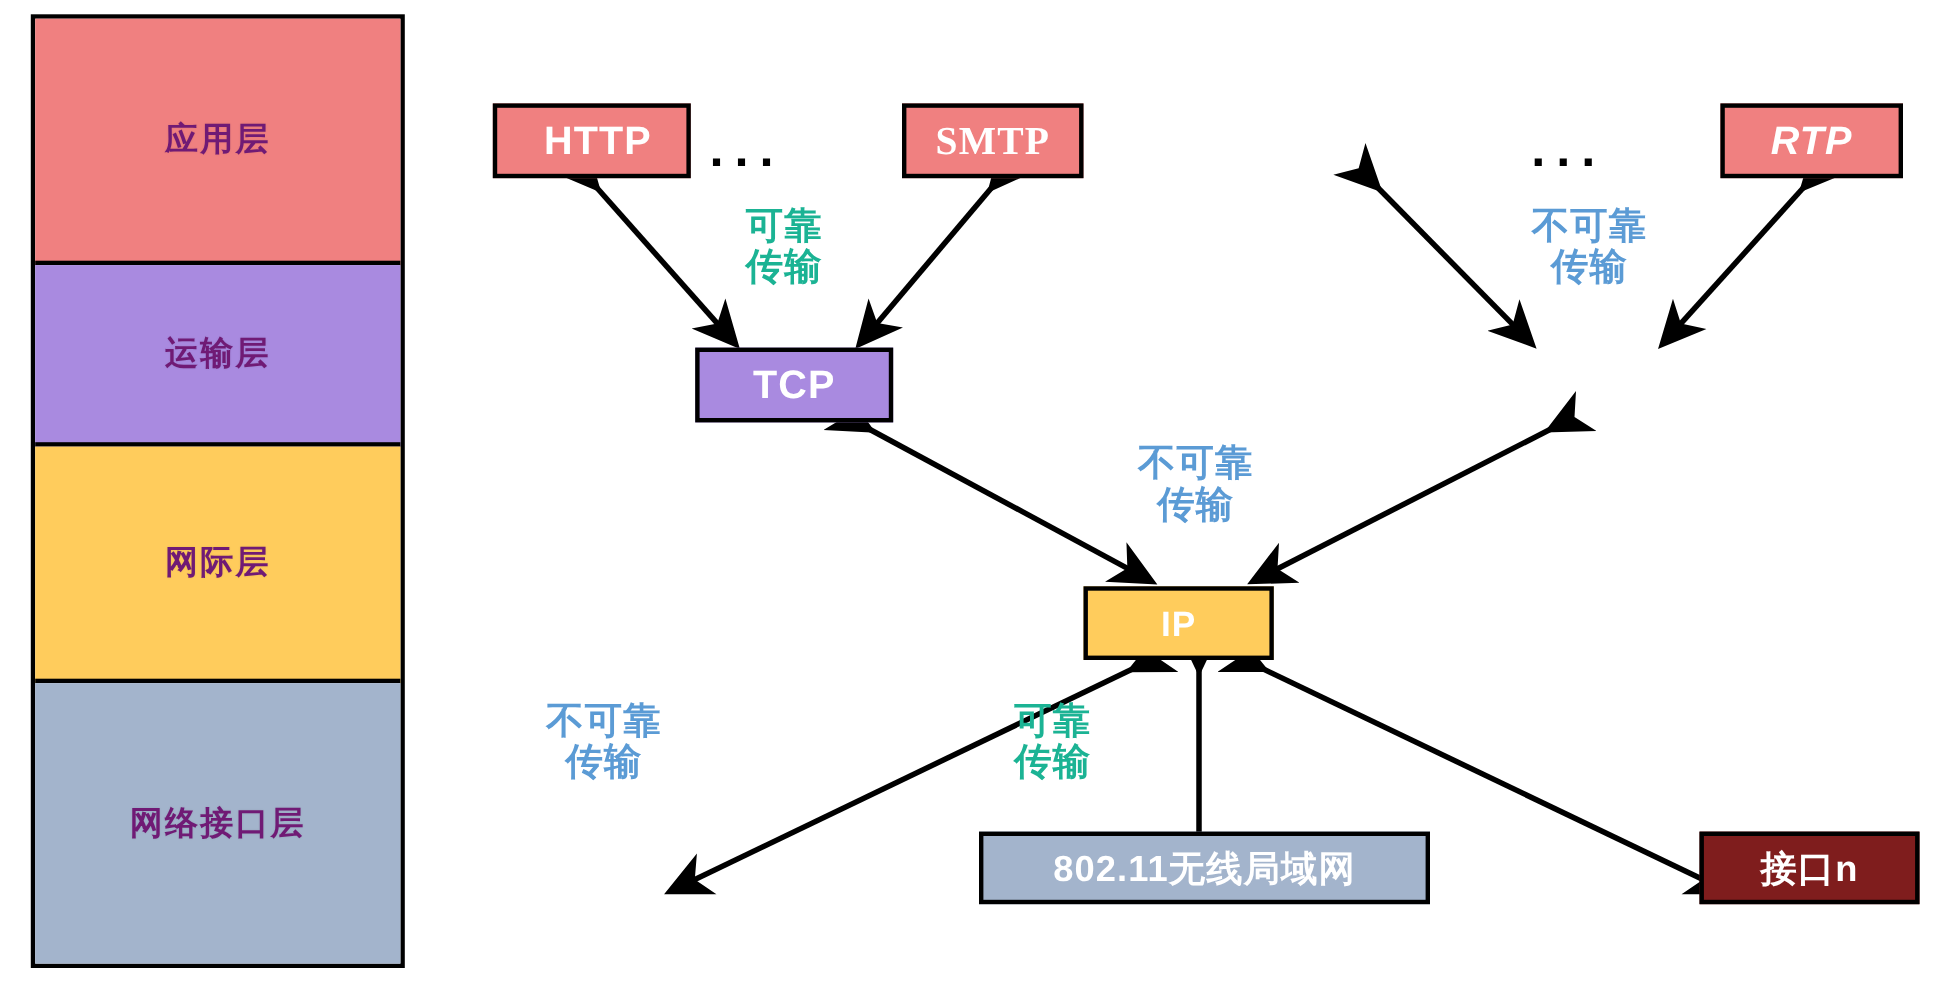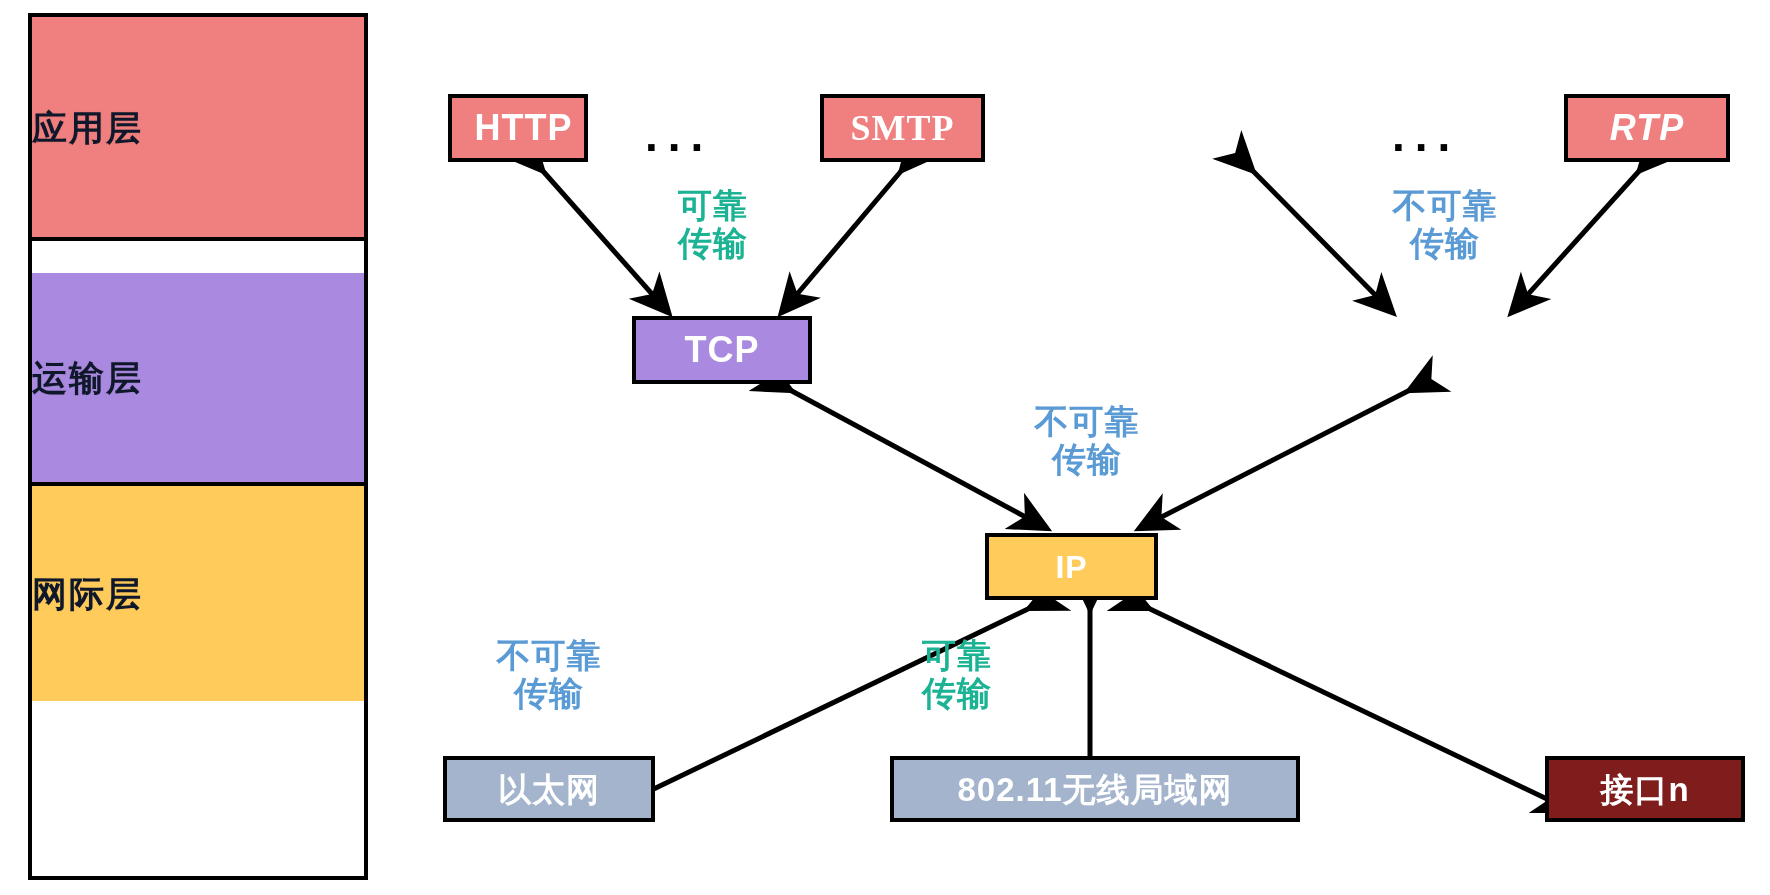--- a/index.html
+++ b/index.html
@@ -27,24 +27,25 @@
     height: 867px;
     border: 4px solid #000000;
     box-sizing: border-box;
     display: flex;
     flex-direction: column;
   }
   .layer-cell {
     box-sizing: border-box;
     display: flex;
     align-items: center;
+    justify-content: center;
     border-bottom: 4px solid #000000;
-    color: #0f172a;
-    font-weight: bold;
-    font-size: 35px;
+    color: #701a75;
+    font-weight: bold;
+    font-size: 30px;
     letter-spacing: 2px;
     text-shadow: 0 0 2px rgba(0,0,0,0.10);
   }
   .layer-cell:last-child { border-bottom: none; }
   .layer-cell .layer-label { line-height: 1; }
 
   
   .node {
     position: absolute;
     box-sizing: border-box;
@@ -98,25 +99,28 @@
 </style>
 </head>
 <body>
 
 <div id="stage">
 
   <div class="layer-stack">
     <div class="layer-cell" style="height:224px;background:#F08080;">
       <span class="layer-label">应用层</span>
     </div>
-    <div class="layer-cell" style="height:213px;background:#A98AE0;margin-top:32px;">
+    <div class="layer-cell" style="height:165px;background:#A98AE0;">
       <span class="layer-label">运输层</span>
     </div>
     <div class="layer-cell" style="height:215px;background:#FFCC5C;">
       <span class="layer-label">网际层</span>
+    </div>
+    <div class="layer-cell" style="flex:1;background:#A3B4CC;">
+      <span class="layer-label">网络接口层</span>
     </div>
   </div>
 
   <svg id="arrows" viewBox="0 0 1770 895" xmlns="http://www.w3.org/2000/svg">
     <defs>
       <marker id="ah" markerWidth="9" markerHeight="9" refX="7.2" refY="4.5" orient="auto" markerUnits="strokeWidth">
         <path d="M0,0.4 L8.6,4.5 L0,8.6 L2.4,4.5 Z" fill="#000000"></path>
       </marker>
     </defs>
     <g stroke="#000000" stroke-width="5" fill="none" marker-start="url(#ah)" marker-end="url(#ah)">
@@ -134,21 +138,21 @@
       <path d="M1410,390 L1140,528"></path>
 
       <path d="M1030,608 L610,810"></path>
 
       <path d="M1090,608 L1090,810"></path>
 
       <path d="M1148,608 L1570,810"></path>
     </g>
   </svg>
 
-  <div class="node app" style="left:448px;top:94px;width:140px;height:68px;background:#F08080;padding-left:11px;">
+  <div class="node app" style="left:448px;top:94px;width:180px;height:68px;background:#F08080;padding-left:11px;">
     <span>HTTP</span>
   </div>
 
   <div class="dots" style="left:645px;top:112px;">
     <span>...</span>
   </div>
 
   <div class="node app" style="left:820px;top:94px;width:165px;height:68px;background:#F08080;font-family:Liberation Serif, serif;">
     <span>SMTP</span>
   </div>
@@ -164,23 +168,20 @@
 
   <div class="node trans" style="left:632px;top:316px;width:180px;height:68px;background:#A98AE0;">
     <span>TCP</span>
   </div>
 
 
   <div class="node net" style="left:985px;top:533px;width:173px;height:67px;background:#FFCC5C;">
     <span>IP</span>
   </div>
 
-  <div class="node link" style="left:443px;top:756px;width:212px;height:66px;background:#A3B4CC;">
-    <span>以太网</span>
-  </div>
 
   <div class="node link" style="left:890px;top:756px;width:410px;height:66px;background:#A3B4CC;">
     <span>802.11无线局域网</span>
   </div>
 
   <div class="node link" style="left:1545px;top:756px;width:200px;height:66px;background:#7f1d1d;">
     <span>接口n</span>
   </div>
 
   <div class="annot" style="left:648px;top:186px;width:130px;color:#1BB394;">可靠

